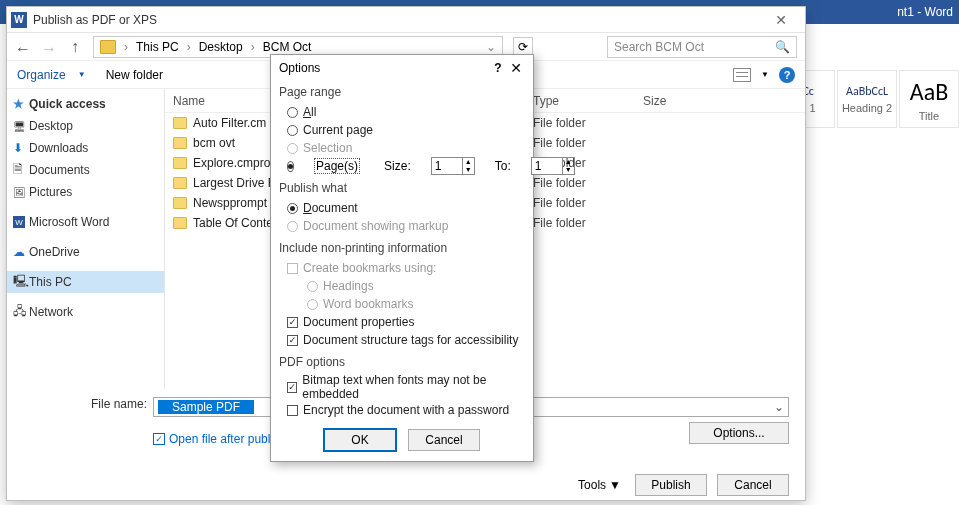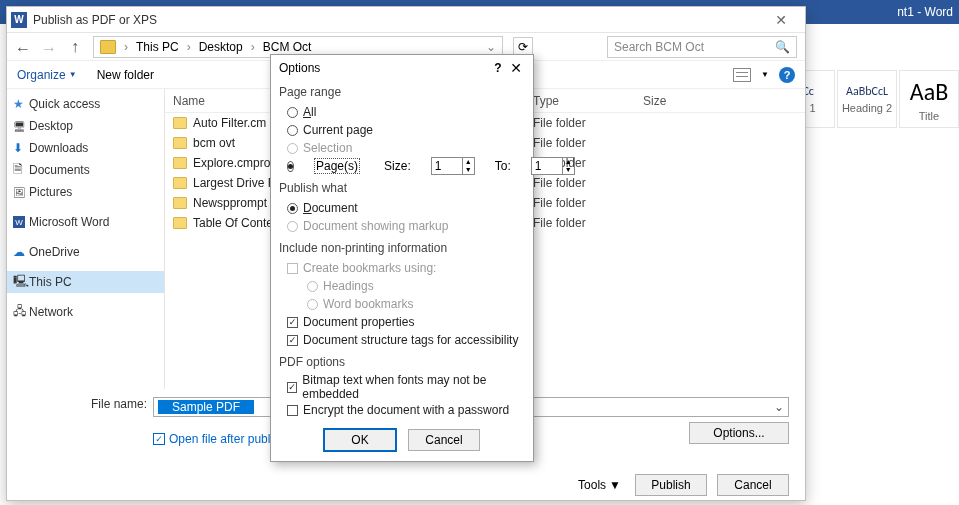--- a/index.html
+++ b/index.html
@@ -26,42 +26,42 @@
   .pub-nav { height:28px; display:flex; align-items:center; padding:0 8px; gap:10px; border-bottom:1px solid #eee; }
   .nav-arrow { font-size:16px; color:#555; width:16px; text-align:center; }
   .crumb { display:flex; align-items:center; gap:8px; border:1px solid #ccc; height:22px; padding:0 6px; flex:1; max-width:410px; }
   .crumb .folder-icon { width:16px; height:14px; background:#f0c850; border:1px solid #caa430; border-radius:1px; }
   .crumb .sep { color:#888; }
   .refresh { width:20px; height:20px; border:1px solid #ccc; display:flex; align-items:center; justify-content:center; }
   .searchbox { margin-left:auto; height:22px; border:1px solid #ccc; width:190px; display:flex; align-items:center; padding:0 6px; color:#888; }
   .searchbox .mag { margin-left:auto; }
 
   .pub-toolbar { height:28px; display:flex; align-items:center; padding:0 10px; gap:20px; border-bottom:1px solid #eee; }
-  .pub-toolbar .org { color:#1a53a1; display:flex; align-items:center; gap:3px; }
+  .pub-toolbar .org { color:#1a53a1; display:flex; align-items:center; gap:12px; }
   .pub-toolbar .tri { font-size:8px; }
   .pub-toolbar .right { margin-left:auto; display:flex; align-items:center; gap:10px; }
   .view-icon { width:18px; height:14px; border:1px solid #888; position:relative; }
   .view-icon::before,.view-icon::after{content:"";position:absolute;left:2px;right:2px;height:1px;background:#888;}
   .view-icon::before{top:3px}.view-icon::after{top:7px}
   .help-icon { width:16px; height:16px; border-radius:50%; background:#1a73c9; color:#fff; font-size:11px; font-weight:bold; display:flex; align-items:center; justify-content:center; }
 
   .pub-body { display:flex; height:300px; }
   .nav-pane { width:158px; border-right:1px solid #e5e5e5; padding:4px 0; overflow:hidden; }
   .nav-item { display:flex; align-items:center; gap:6px; height:22px; padding:0 8px 0 22px; color:#333; position:relative; }
   .nav-item.star::before { content:"★"; color:#3a86d6; position:absolute; left:6px; }
   .nav-item.desktop::before { content:"🖥"; font-size:10px; position:absolute; left:6px; }
   .nav-item.downloads::before { content:"⬇"; color:#1a73c9; position:absolute; left:6px; }
   .nav-item.docs::before { content:"🗎"; position:absolute; left:6px; }
   .nav-item.pics::before { content:"🖼"; font-size:10px; position:absolute; left:6px; }
   .nav-item.word::before { content:"W"; background:#2b579a; color:#fff; width:12px; height:12px; font-size:8px; display:flex; align-items:center; justify-content:center; position:absolute; left:6px; }
   .nav-item.onedrive::before{ content:"☁"; color:#1a73c9; position:absolute; left:6px; }
   .nav-item.thispc { background:#cce4f7; }
   .nav-item.thispc::before { content:"🖳"; position:absolute; left:6px; }
   .nav-item.network::before { content:"🖧"; position:absolute; left:6px; }
-  .nav-item.bold { font-weight:400; }
+  .nav-item.bold { font-weight:700; }
 
   .list-pane { flex:1; }
   .list-head { display:flex; height:24px; align-items:center; padding:0 8px; color:#4a6; color:#555; border-bottom:1px solid #eee; }
   .list-head .col { color:#555; }
   .col-name { width:360px; }
   .col-type { width:110px; }
   .col-size { width:80px; }
   .list-row { display:flex; align-items:center; height:20px; padding:0 8px; }
   .list-row .ficon { width:14px; height:12px; background:#f8d775; border:1px solid #d9b34c; margin-right:6px; border-radius:1px;}
   .list-row .fname { width:340px; color:#222; }

